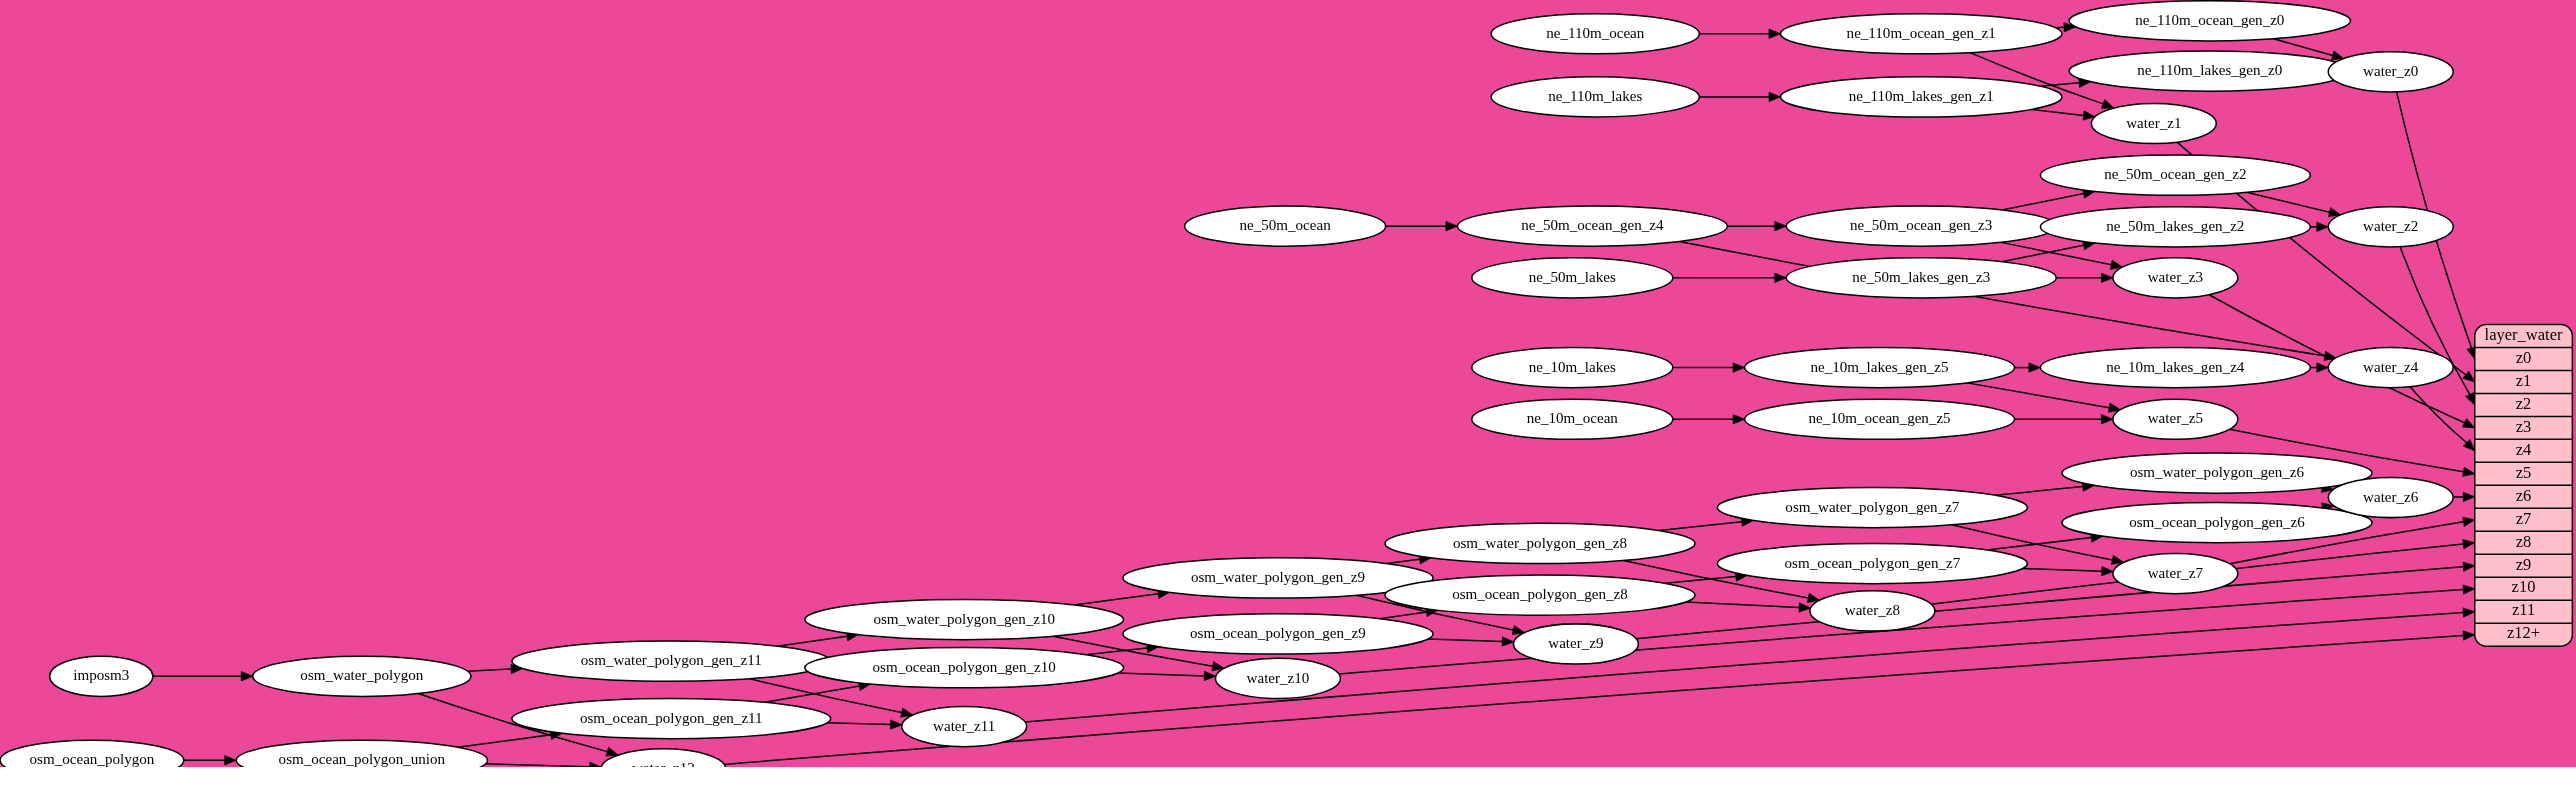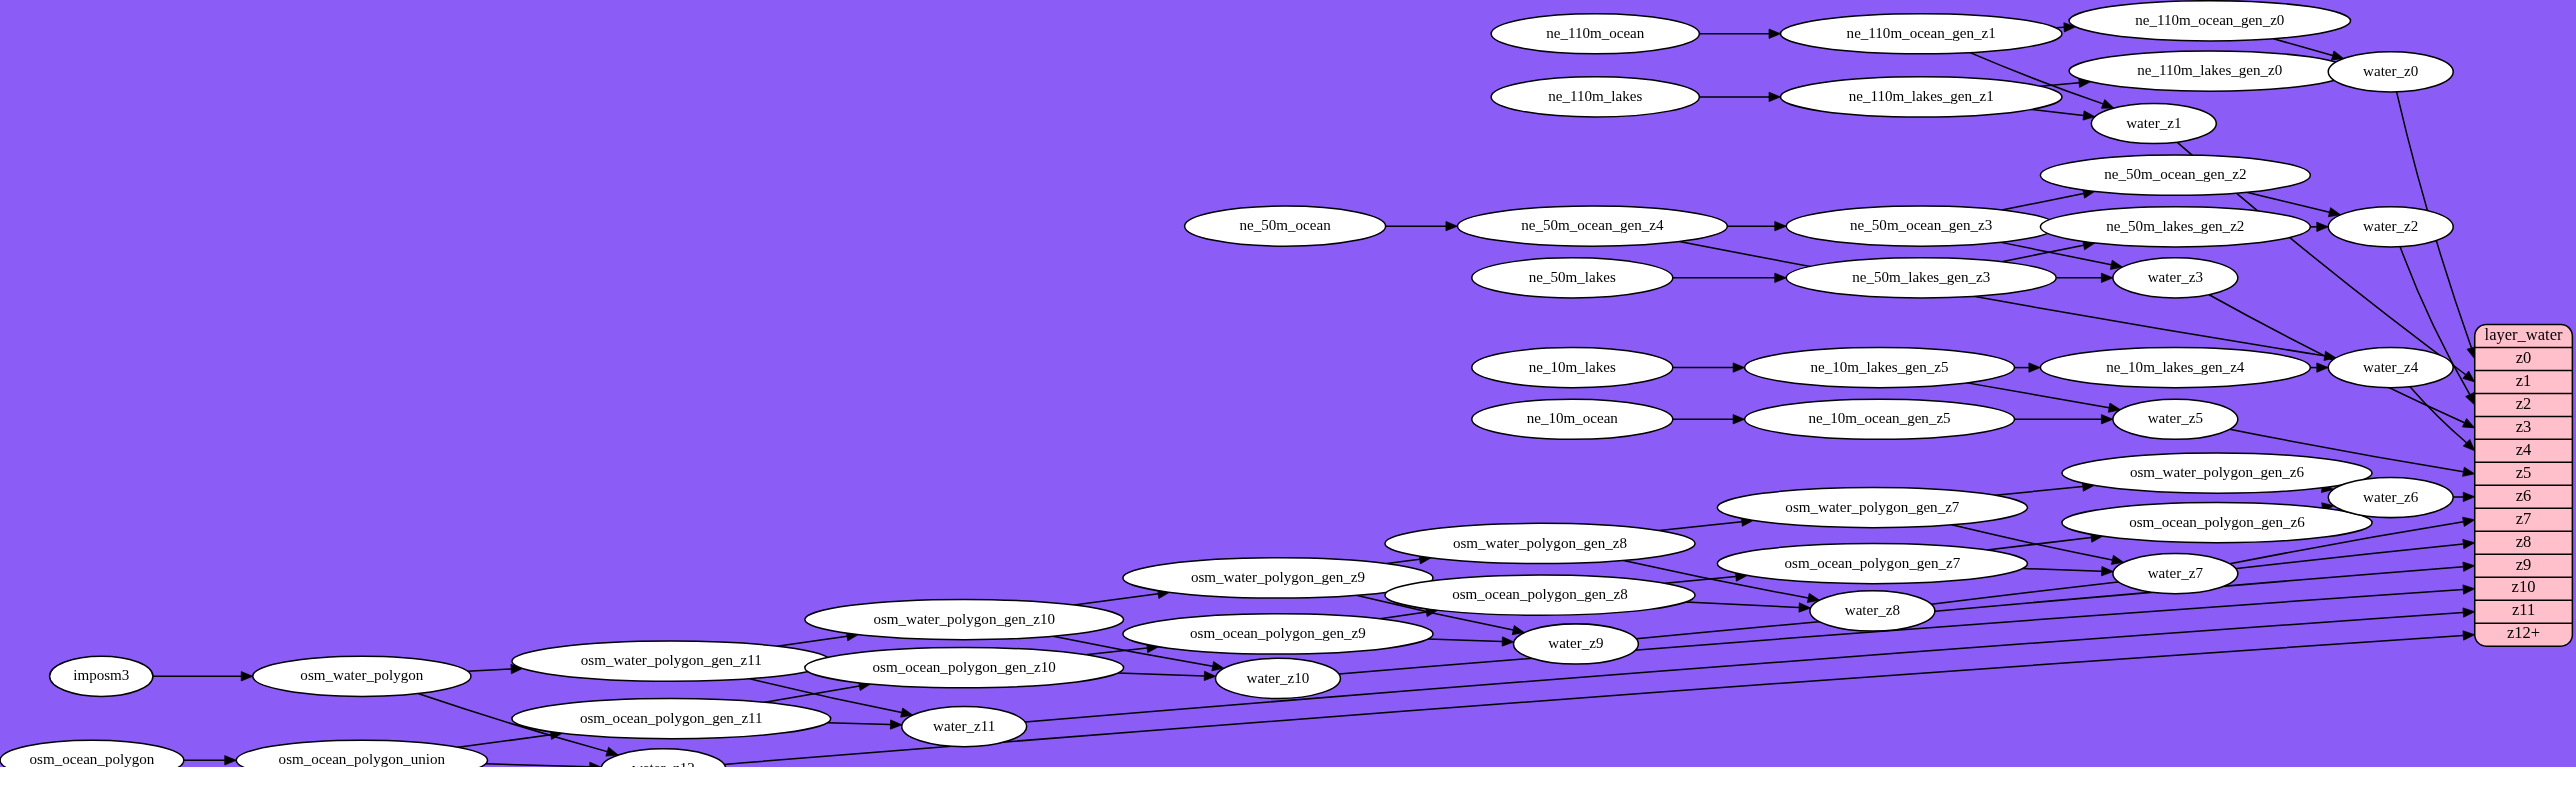--- a/index.html
+++ b/index.html
@@ -4,21 +4,21 @@
 <style>
   html, body {
     margin: 0;
     padding: 0;
     background: #ffffff;
   }
   #canvas-wrap {
     position: relative;
     width: 2576px;
     height: 767px;
-    background: #8b5cf6;
+    background: #ec4899;
     overflow: hidden;
   }
   svg.graph {
     position: absolute;
     left: 0;
     top: 0;
     width: 2576px;
     height: 789px;
     font-family: "Liberation Serif", "DejaVu Serif", serif;
   }

